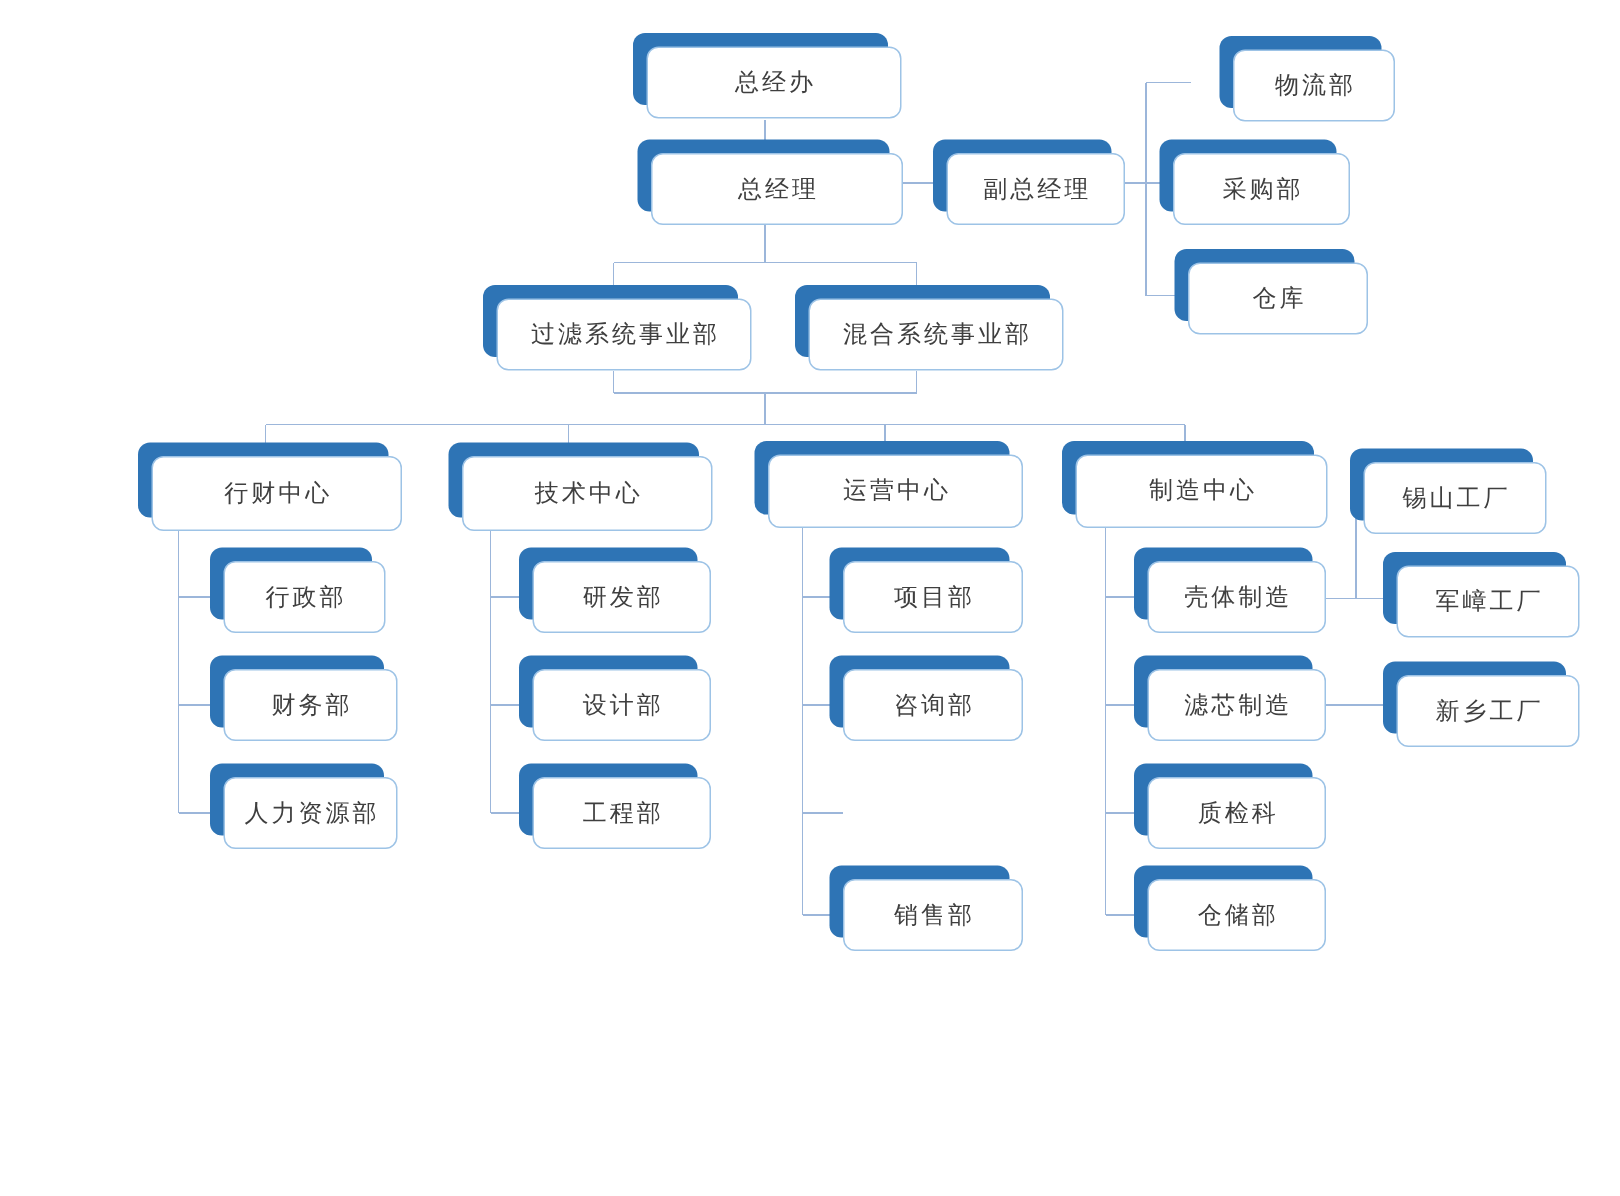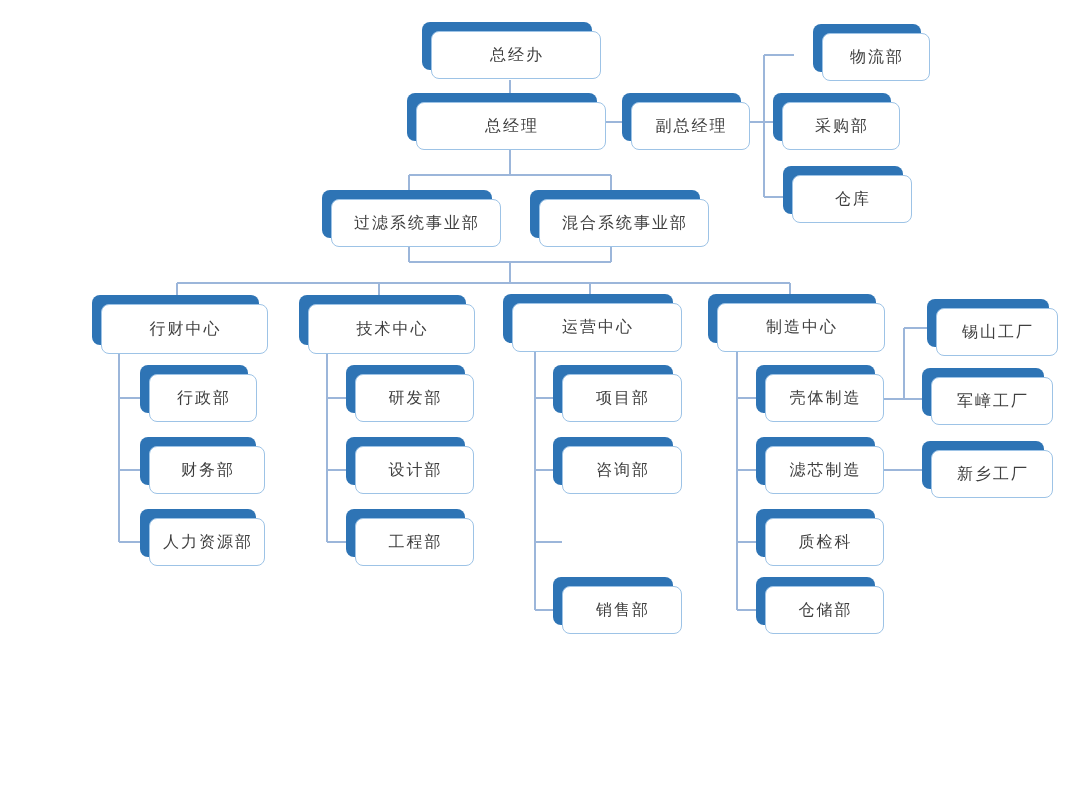--- a/index.html
+++ b/index.html
@@ -60,21 +60,21 @@
     <path d="M852 399 H899 M872 328 V399 M872 328 H899"></path>
     <path d="M852 470 H899"></path>
   </svg>
 
   <div class="node" style="left:399px;top:31px;width:170px;height:48px">
     <div class="node-shadow"></div>
     <div class="node-face">
         <span class="node-label">总经办</span>
       </div>
   </div>
-  <div class="node" style="left:384px;top:102px;width:190px;height:48px">
+  <div class="node" style="left:402px;top:102px;width:168px;height:48px">
     <div class="node-shadow"></div>
     <div class="node-face">
         <span class="node-label">总经理</span>
       </div>
   </div>
   <div class="node" style="left:599px;top:102px;width:119px;height:48px">
     <div class="node-shadow"></div>
     <div class="node-face">
         <span class="node-label">副总经理</span>
       </div>
@@ -212,21 +212,21 @@
         <span class="node-label">质检科</span>
       </div>
   </div>
   <div class="node" style="left:733px;top:586px;width:119px;height:48px">
     <div class="node-shadow"></div>
     <div class="node-face">
         <span class="node-label">仓储部</span>
       </div>
   </div>
 
-  <div class="node" style="left:904px;top:308px;width:122px;height:48px">
+  <div class="node" style="left:877px;top:308px;width:122px;height:48px">
     <div class="node-shadow"></div>
     <div class="node-face">
         <span class="node-label">锡山工厂</span>
       </div>
   </div>
   <div class="node" style="left:899px;top:377px;width:122px;height:48px">
     <div class="node-shadow"></div>
     <div class="node-face">
         <span class="node-label">军嶂工厂</span>
       </div>

